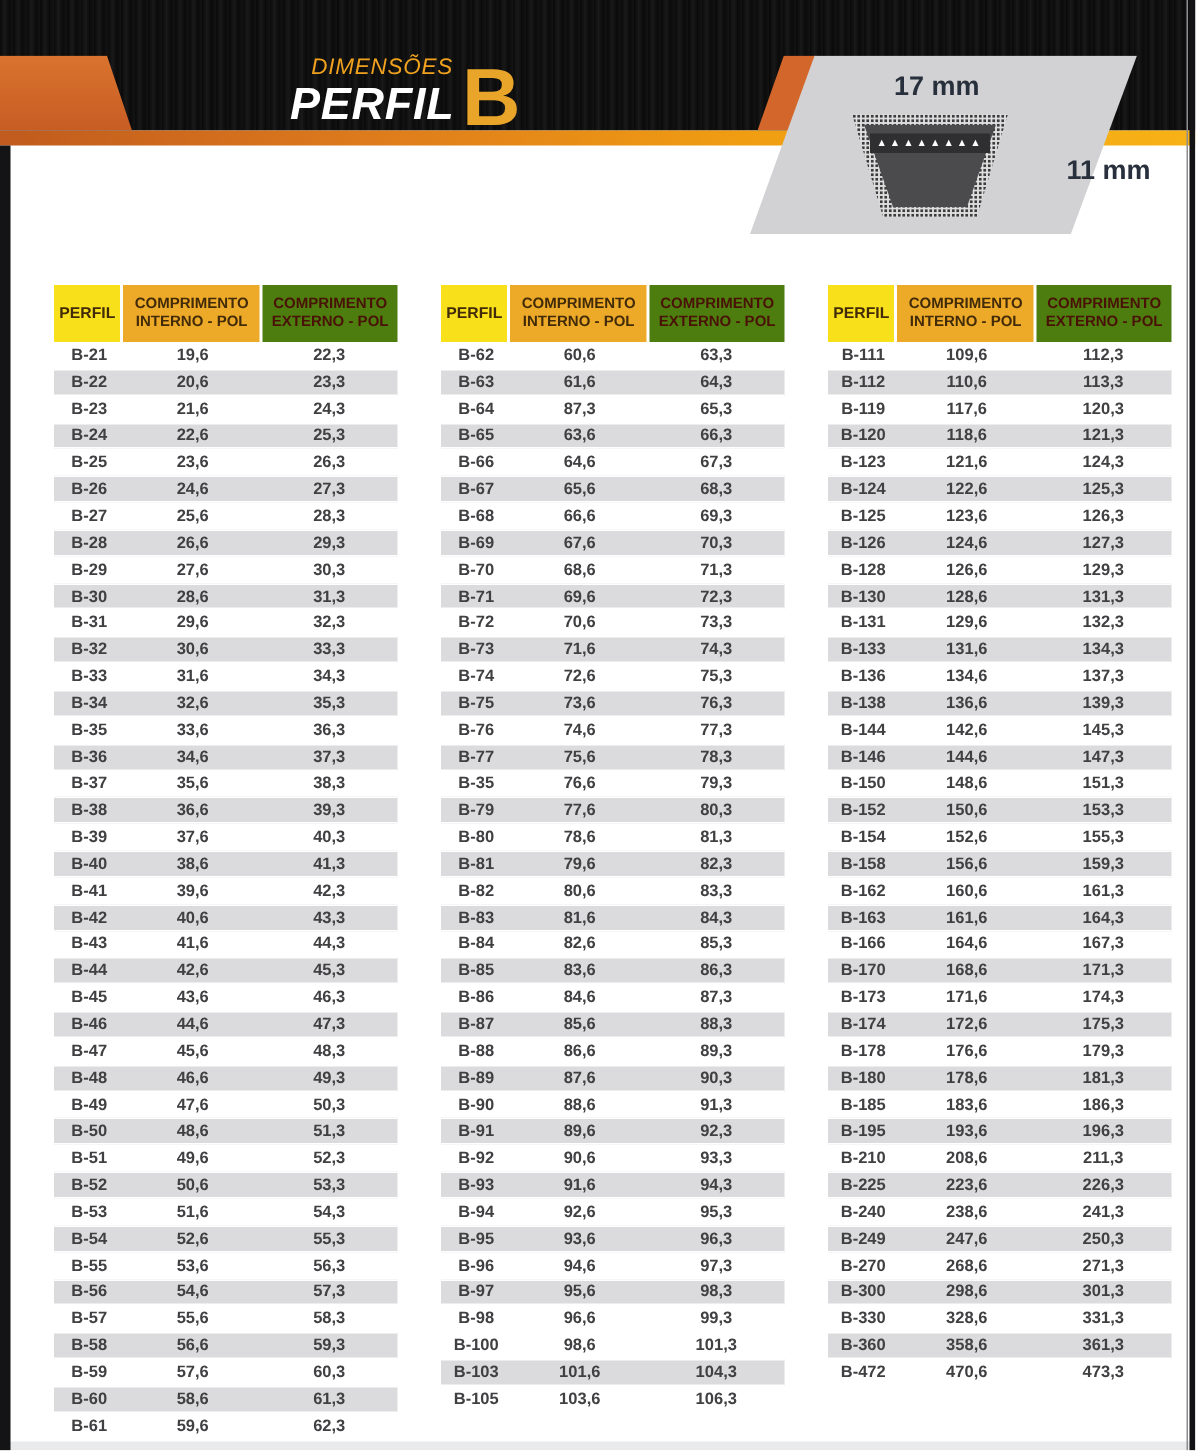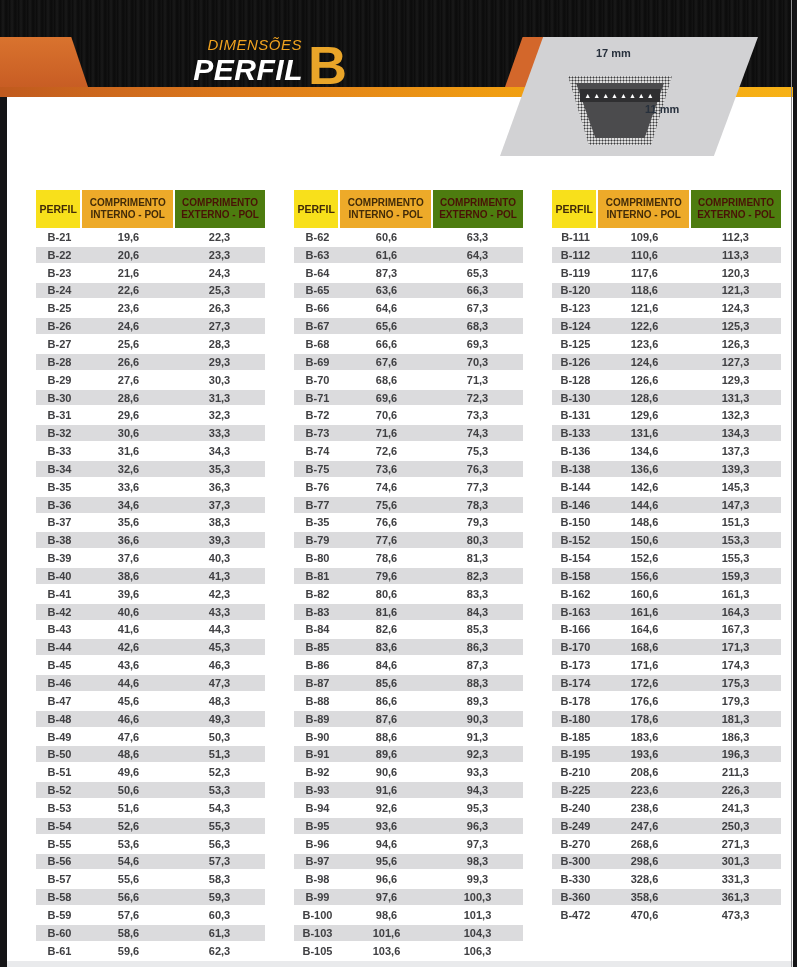--- a/index.html
+++ b/index.html
@@ -57,23 +57,23 @@
   .belt-inner {
     position:absolute; left:576px; top:83px; width:88px; height:55px;
     clip-path:polygon(0 0,100% 0,78% 100%,22% 100%);
     background:#4b4b4d;
   }
   .belt-cords {
     position:absolute; left:580px; top:89px; width:80px; height:13px;
     background:#2f2f31; color:#ffffff; font-size:7px; line-height:13px;
     text-align:center; letter-spacing:2px; overflow:hidden;
   }
-  .dim-label { position:absolute; font-size:11px; font-weight:bold; color:#27303c; }
+  .dim-label { position:absolute; font-size:18px; font-weight:bold; color:#27303c; }
   .lbl-top  { left:596px; top:47px;  }
-  .lbl-side { left:645px; top:103px; }
+  .lbl-side { left:711px; top:103px; }
 
   
   .edge-left  { position:absolute; left:0;  top:97px; width:7px; height:870px; background:#141416; z-index:40; }
   .edge-right-line { position:absolute; left:791px; top:0; width:1px; height:967px; background:#8d8d8f; z-index:40; }
   .edge-right { position:absolute; left:793px; top:0; width:4px; height:967px; background:#131315; z-index:41; }
   .edge-bottom { position:absolute; left:0; top:961px; width:797px; height:6px; background:#e9eaec; z-index:39; }
 
   
   .tables { position:absolute; left:36px; top:190px; width:745px; display:flex; gap:29px; }
   .belt-table { width:229px; }
@@ -517,25 +517,20 @@
           <div class="t-row alt">
             <span class="c0">B-97</span>
             <span class="c1">95,6</span>
             <span class="c2">98,3</span>
           </div>
           <div class="t-row">
             <span class="c0">B-98</span>
             <span class="c1">96,6</span>
             <span class="c2">99,3</span>
           </div>
-          <div class="t-row alt">
-            <span class="c0">B-99</span>
-            <span class="c1">97,6</span>
-            <span class="c2">100,3</span>
-          </div>
           <div class="t-row">
             <span class="c0">B-100</span>
             <span class="c1">98,6</span>
             <span class="c2">101,3</span>
           </div>
           <div class="t-row alt">
             <span class="c0">B-103</span>
             <span class="c1">101,6</span>
             <span class="c2">104,3</span>
           </div>

